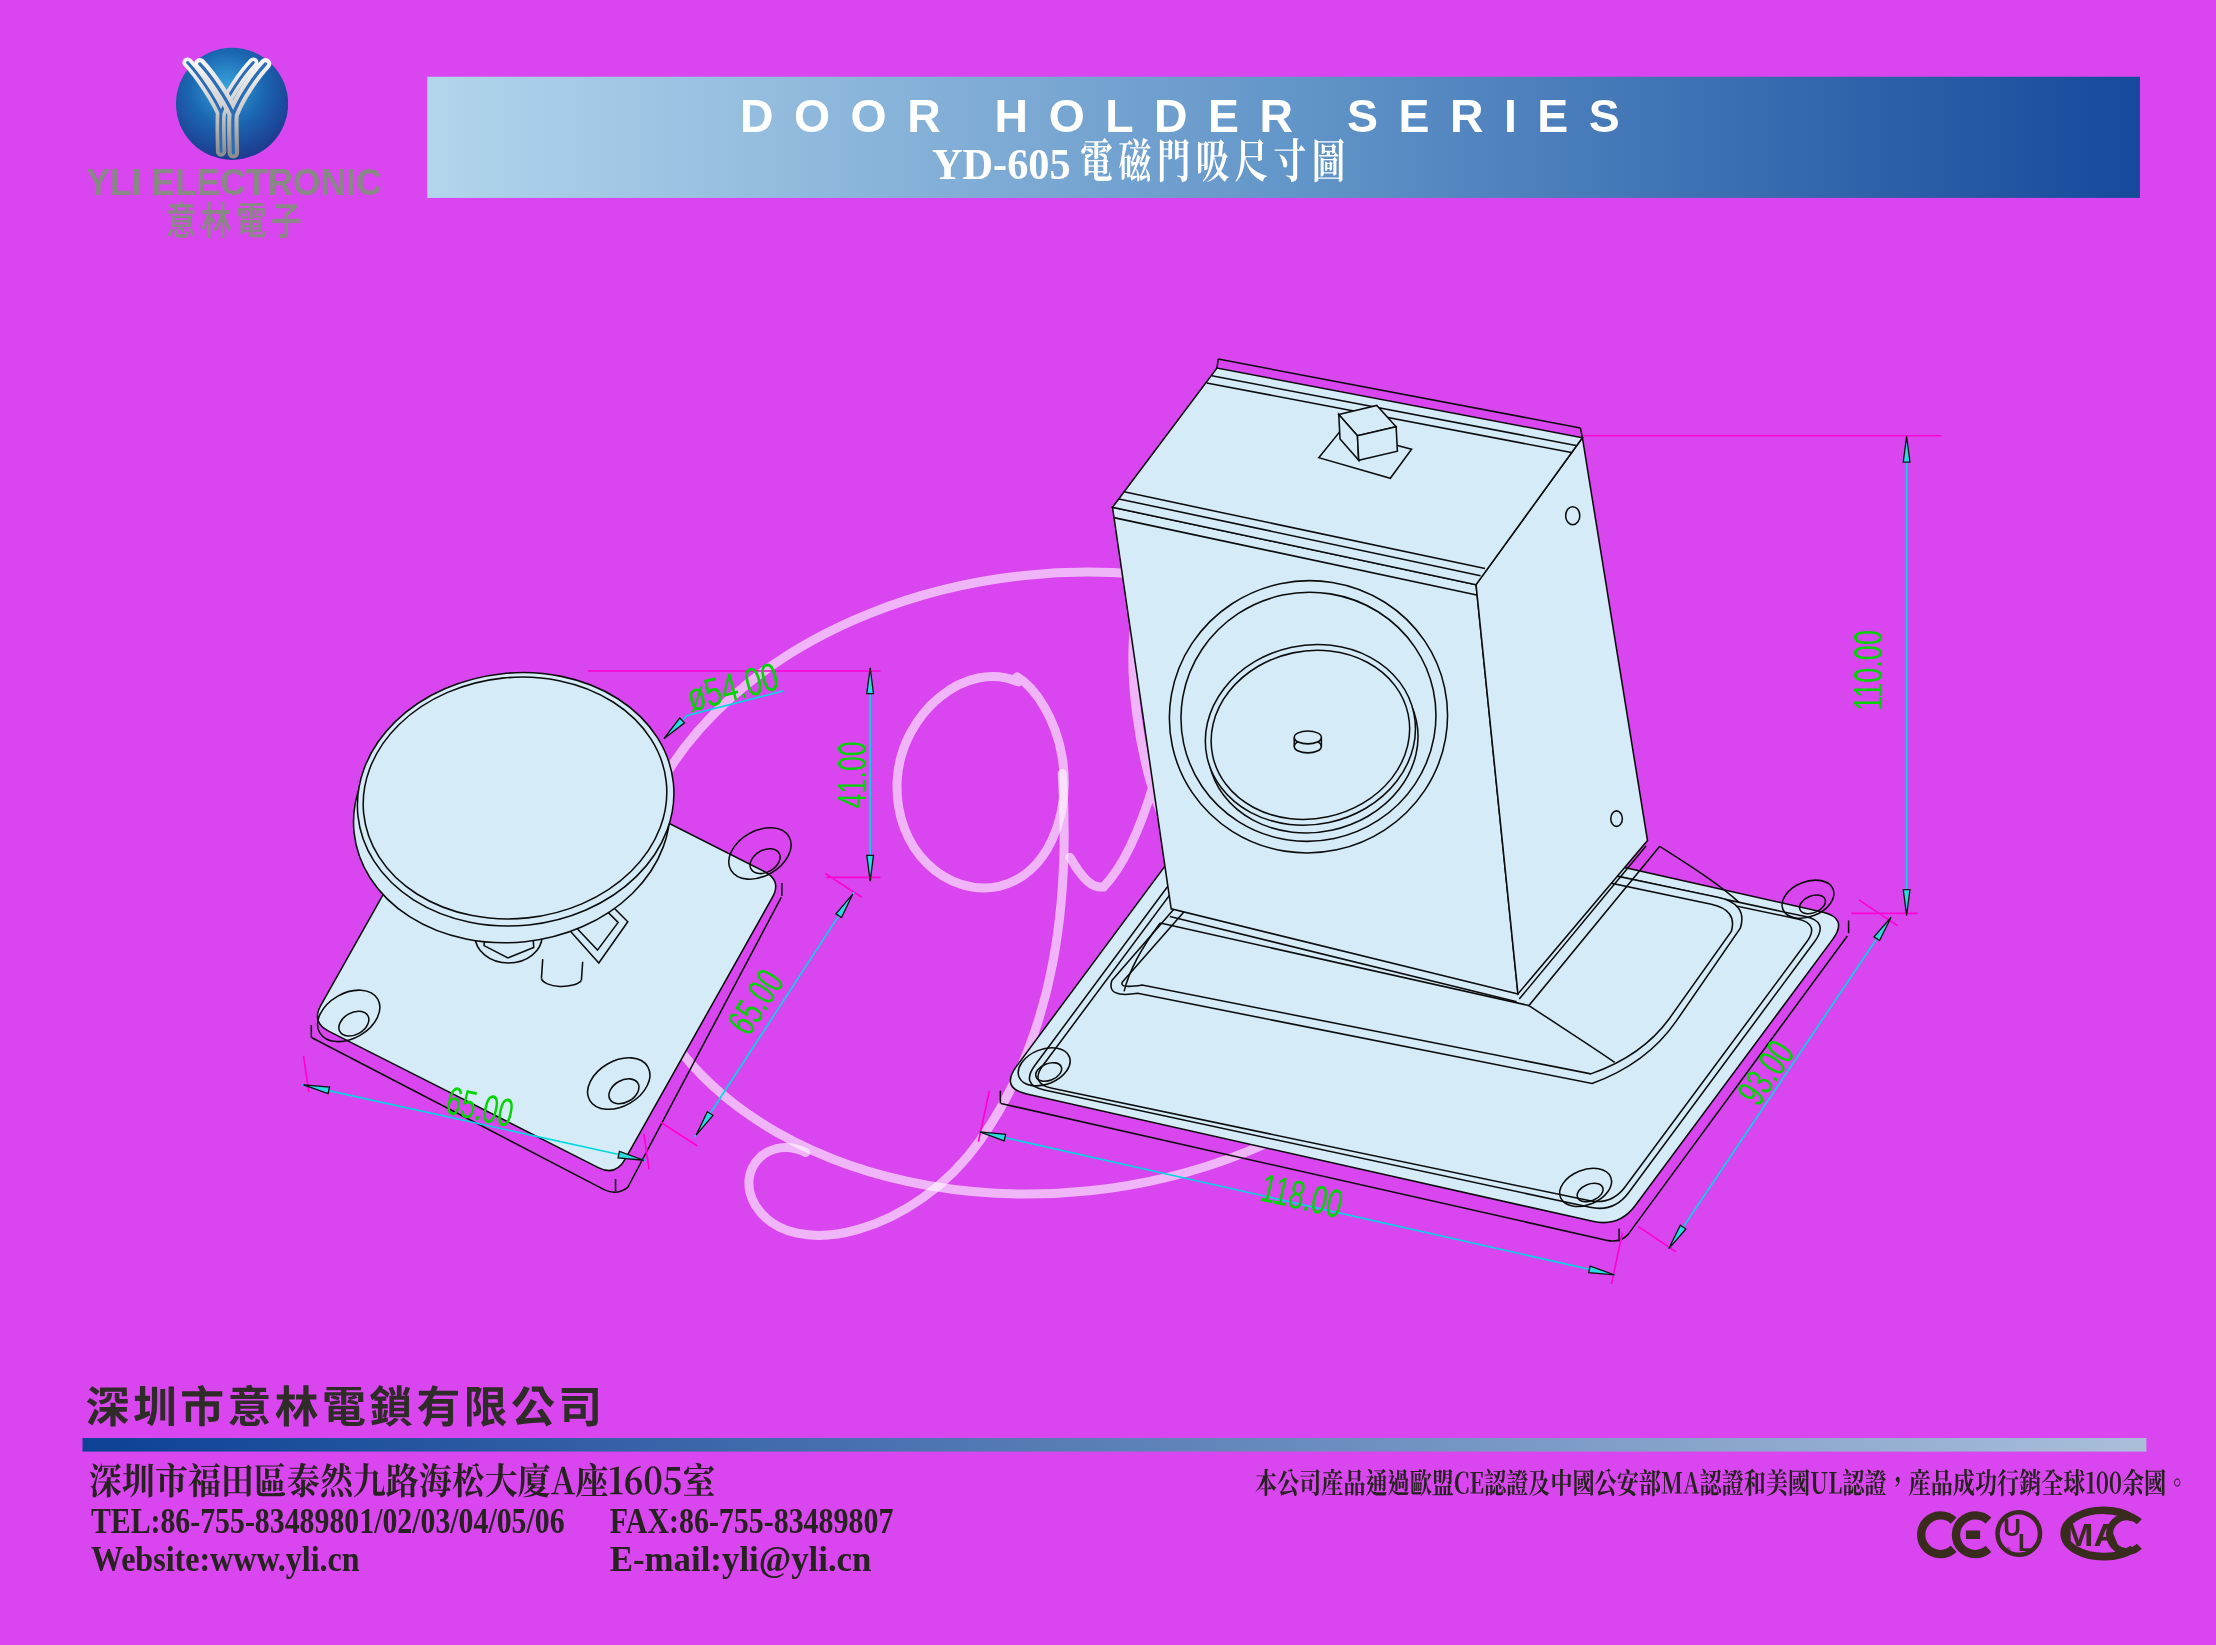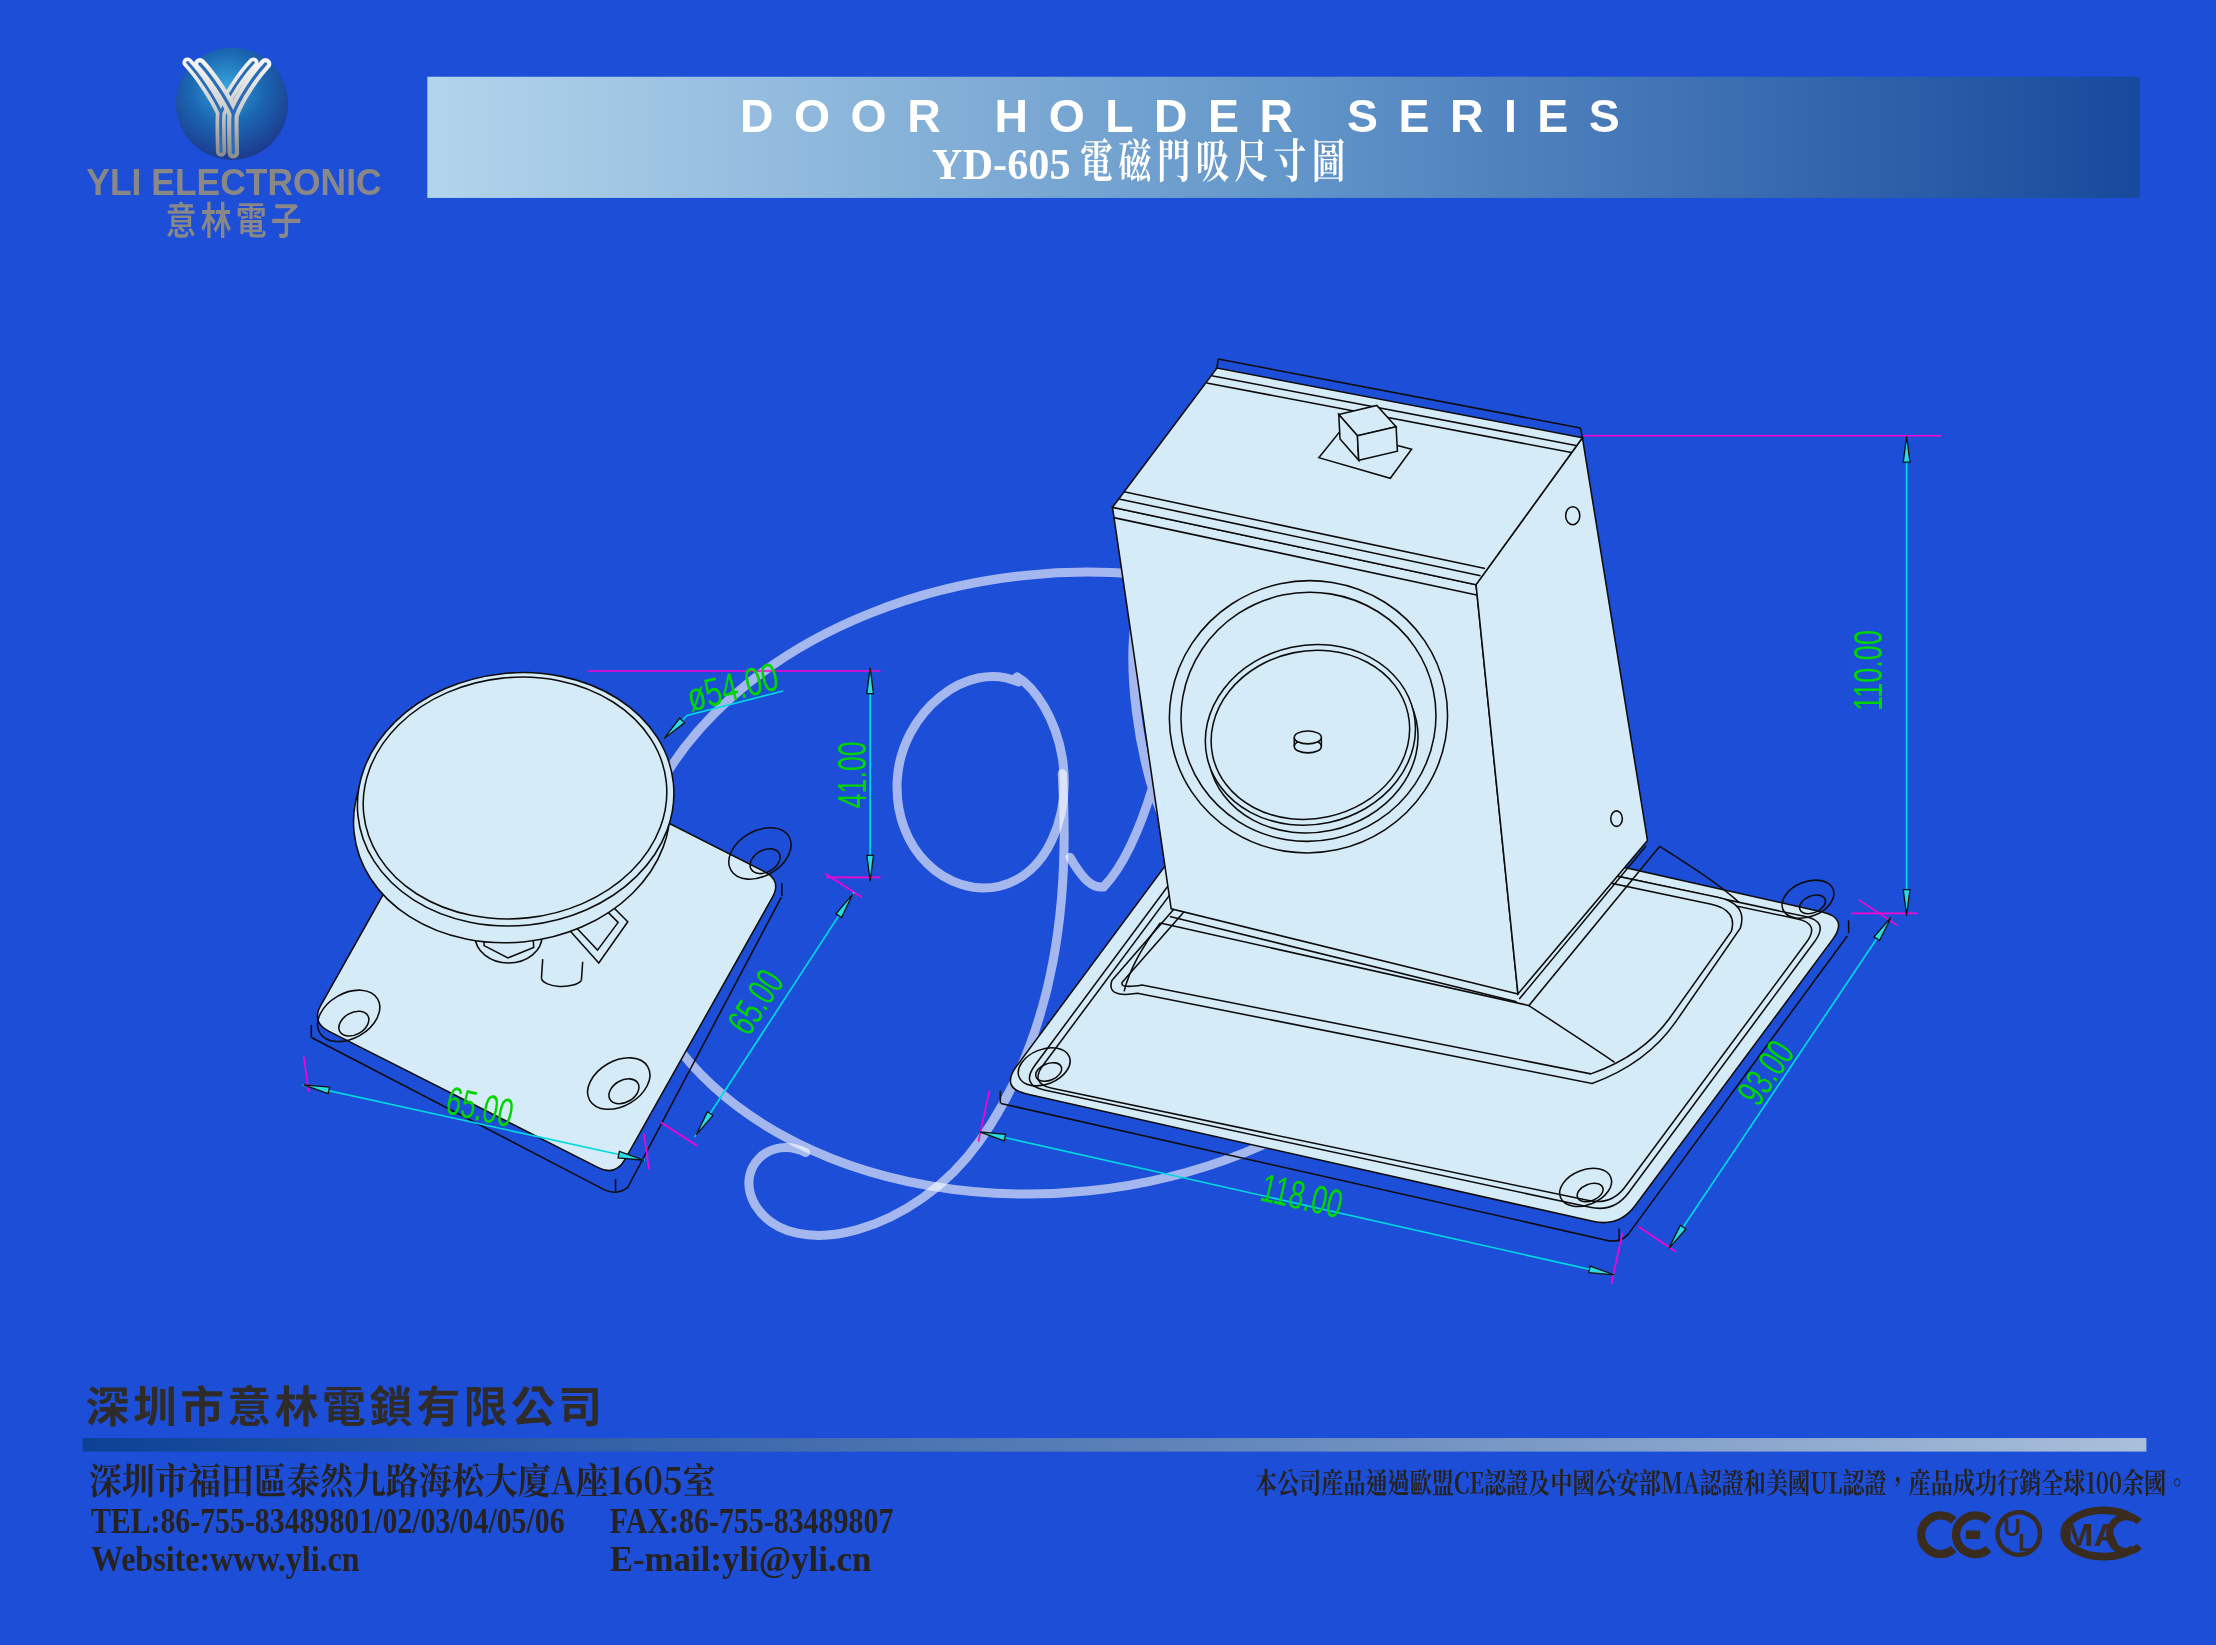--- a/index.html
+++ b/index.html
@@ -1,14 +1,14 @@
 <!DOCTYPE html>
 <html style="font-size:10.3px"><head><meta charset="utf-8"><style>
 html,body{margin:0;padding:0;background:#fff}
-#page{position:relative;width:2216px;height:1645px;background:#1d4ed8;overflow:hidden}
+#page{position:relative;width:2216px;height:1645px;background:#d946ef;overflow:hidden}
 </style></head><body>
 <div id="page">
 <svg width="2216" height="1645" viewBox="0 0 3438 2552">
 <defs>
 <linearGradient id="ban" x1="0" y1="0" x2="1" y2="0">
  <stop offset="0" stop-color="#b3d5ec"></stop>
           <stop offset="0.5" stop-color="#6396c9"></stop>
           <stop offset="1" stop-color="#17499c"></stop>
 </linearGradient>
 <linearGradient id="bar1" x1="0" y1="0" x2="1" y2="0">

